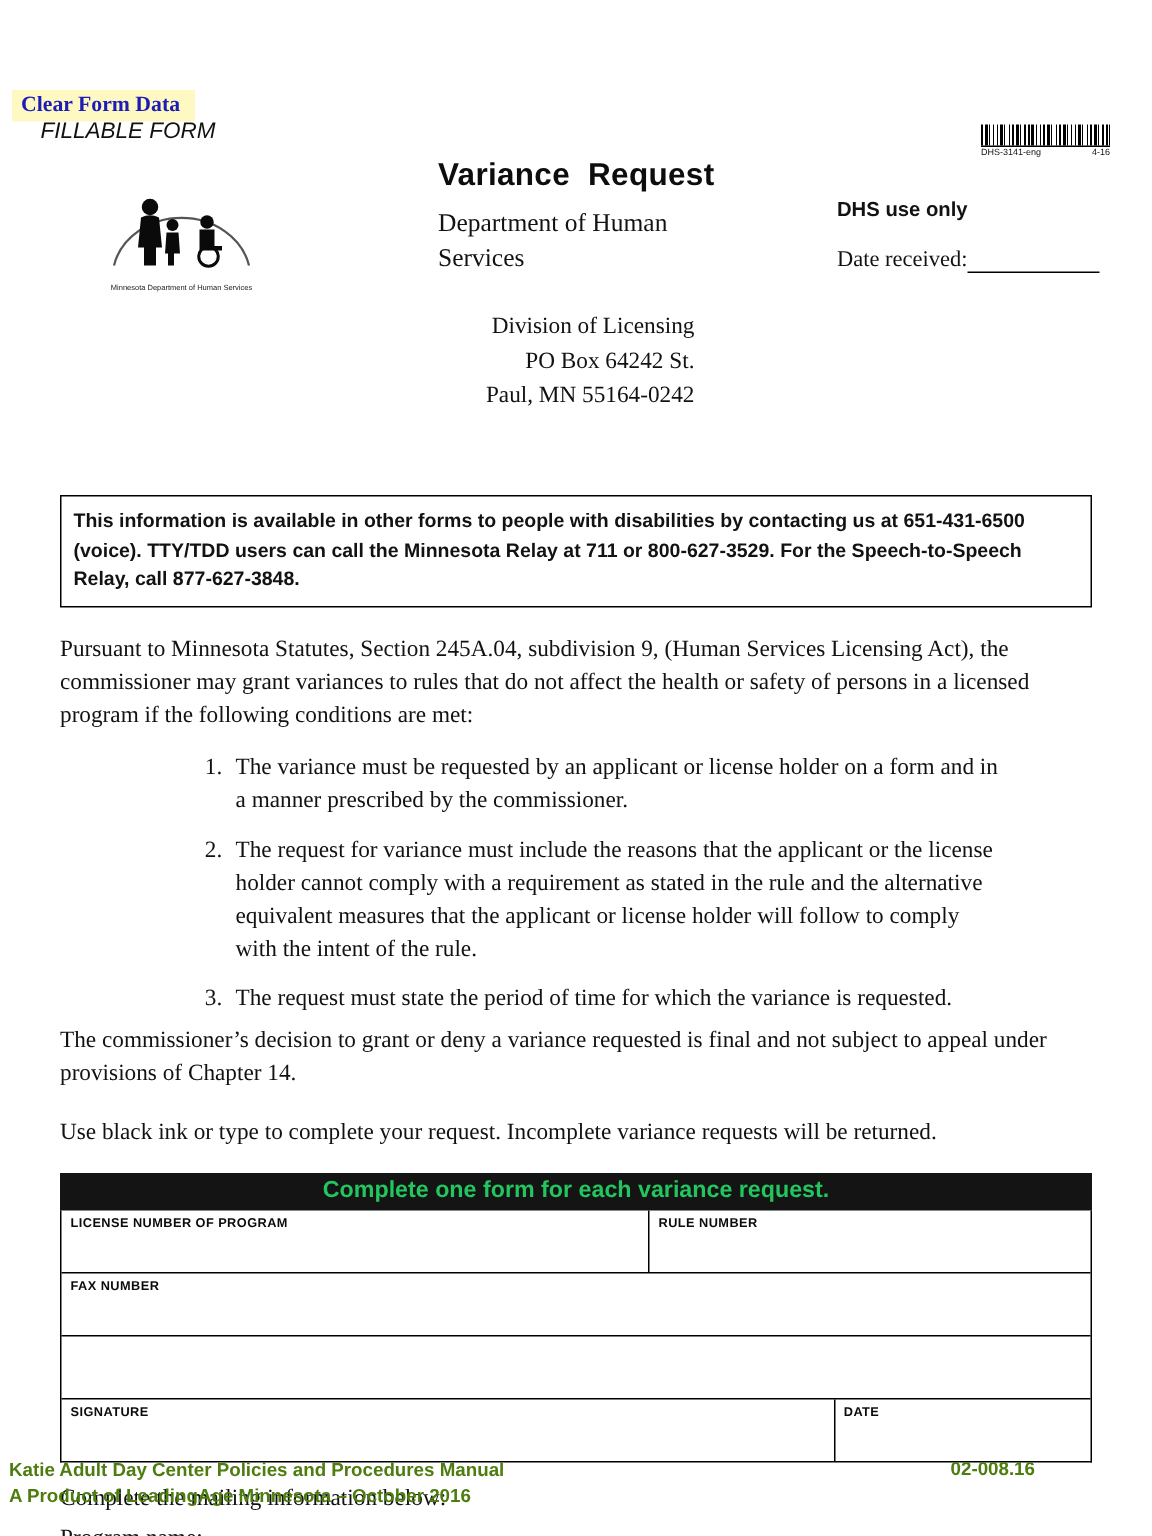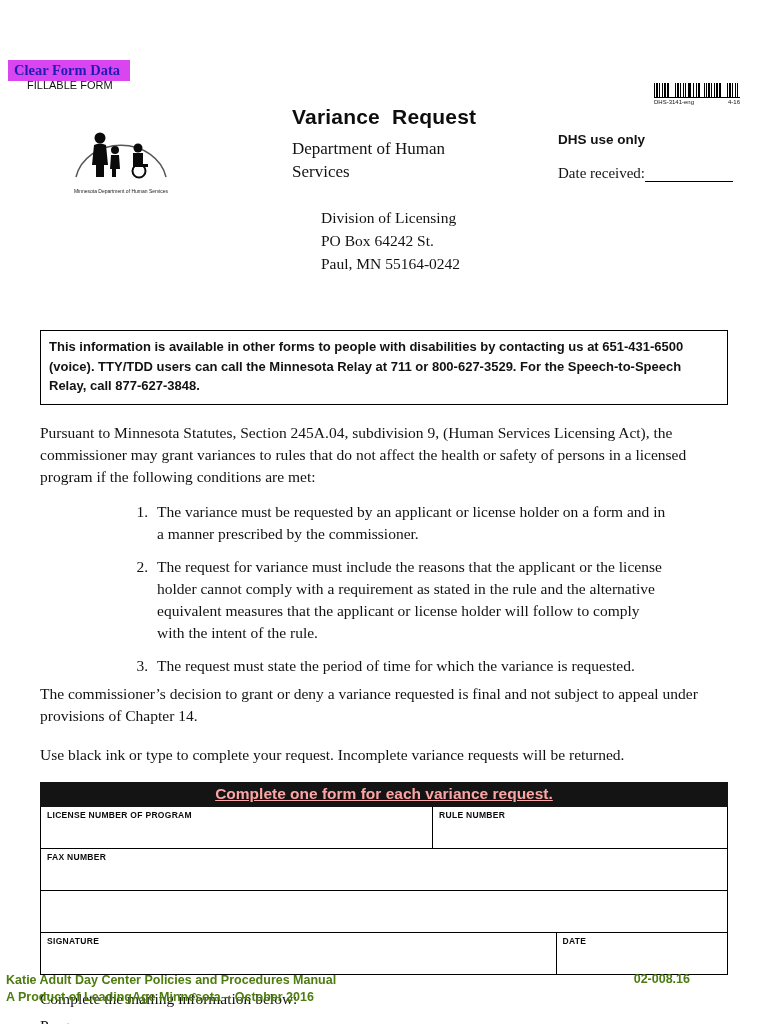--- a/index.html
+++ b/index.html
@@ -6,27 +6,27 @@
   html,body { background:#ffffff; }
   .page {
     position:relative; width:768px; height:1024px; margin:0 auto;
     background:#ffffff; color:#121212; overflow:hidden;
     font-family:"Liberation Serif", serif;
   }
 
   
   .clear-btn {
     position:absolute; left:8px; top:60px;
-    background:#d946ef; color:#1d1db4;
+    background:#fef9c3; color:#1d1db4;
     font-family:"Liberation Serif", serif; font-weight:bold; font-size:14.5px;
     padding:2px 10px 2px 6px; cursor:pointer;
   }
   .fillable-label {
     position:absolute; left:27px; top:79px;
-    font-family:"Liberation Sans", sans-serif; font-size:11px; color:#111;
+    font-family:"Liberation Sans", sans-serif; font-size:15px; color:#111;font-style:italic;
   }
 
   
   .barcode-wrap { position:absolute; right:28px; top:83px; width:86px; }
   .barcode-bars {
     height:14px;
     background:repeating-linear-gradient(90deg,
       #000 0 1.2px, #fff 1.2px 2.4px, #000 2.4px 4.4px, #fff 4.4px 5.2px,
       #000 5.2px 5.9px, #fff 5.9px 8.2px, #000 8.2px 9px, #fff 9px 10.4px);
   }
@@ -38,21 +38,21 @@
   
   .logo-block { position:absolute; left:60px; top:127px; width:122px; text-align:center; }
   .logo-caption { font-family:"Liberation Sans", sans-serif; font-size:5px; margin-top:1px; color:#222; }
 
   .center-col { position:absolute; left:292px; top:105px; width:200px; }
   .doc-title {
     font-family:"Liberation Sans", sans-serif; font-weight:bold; font-size:21px;
     letter-spacing:0.2px; word-spacing:6px; color:#0d0d0d;
   }
   .dept-line { font-size:17px; line-height:1.35; margin-top:9px; width:160px; }
-  .address-line { width:142px; margin:22px auto 0; text-align:left; font-size:15.5px; line-height:1.5; }
+  .address-line { width:142px; margin:22px auto 0; text-align:right; font-size:15.5px; line-height:1.5; }
 
   .right-col { position:absolute; left:558px; top:132px; width:175px; }
   .dhs-use { font-family:"Liberation Sans", sans-serif; font-weight:bold; font-size:13.5px; }
   .date-received { margin-top:18px; font-size:15px; white-space:nowrap; }
   .dr-line { display:inline-block; width:88px; border-bottom:1px solid #000; height:14px; vertical-align:bottom; }
 
   
   .content { position:absolute; left:40px; right:40px; top:330px; }
   .notice-box {
     border:1.5px solid #000; padding:6px 10px 8px 8px;
@@ -63,24 +63,23 @@
     margin:13px 0 0 88px; padding-left:24px; width:540px;
     font-size:15.5px; line-height:1.42;
   }
   ol.conditions li { margin-bottom:11px; padding-left:5px; }
   ol.conditions li:last-child { margin-bottom:6px; }
   .para.tight { margin-top:6px; }
 
   
   .form-block { margin-top:16px; }
   .banner {
-    background:#141414; color:#fca5a5; text-align:center;
+    background:#141414; color:#22c55e; text-align:center;
     font-family:"Liberation Sans", sans-serif; font-weight:bold; font-size:15.5px;
     padding:3px 0 4px;
-    text-decoration:underline;
   }
   .ftable { border:1.5px solid #000; border-top:none; }
   .frow { display:flex; border-bottom:1.5px solid #000; }
   .frow:last-child { border-bottom:none; }
   .fcell { min-height:41px; padding:3px 6px; position:relative; }
   .fcell + .fcell { border-left:1.5px solid #000; }
   .w57 { width:57%; } .w43 { width:43%; }
   .w75 { width:75%; } .w25 { width:25%; }
   .w100 { width:100%; }
   .flabel {

